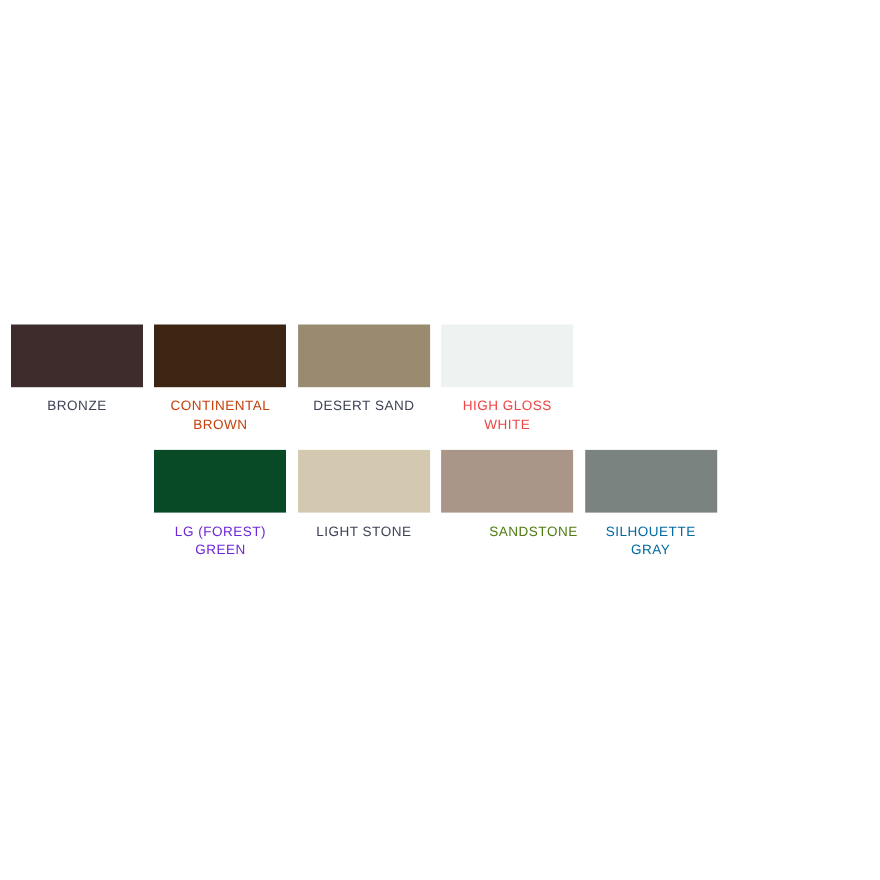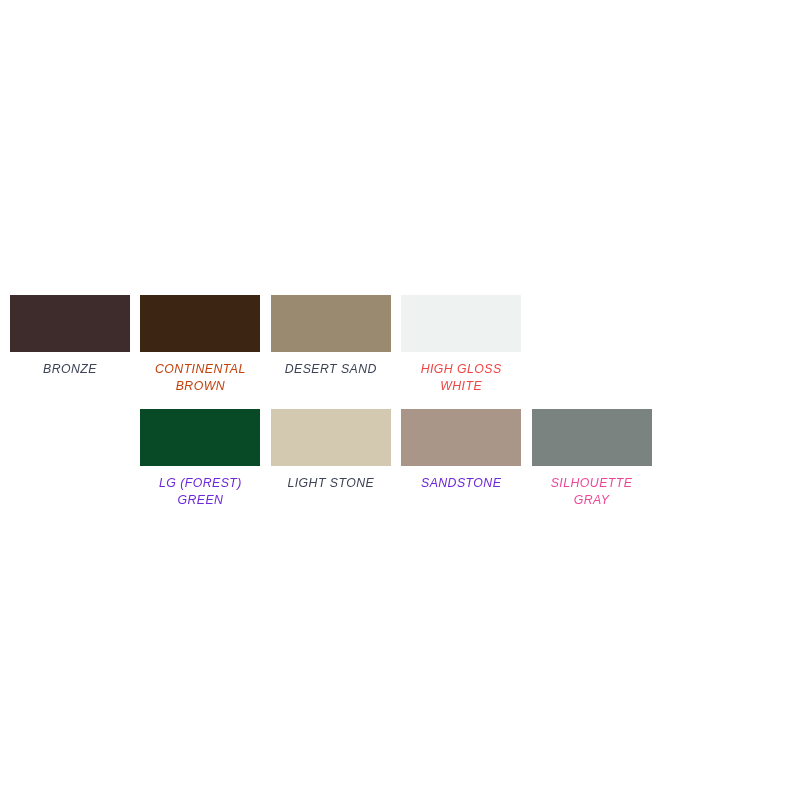--- a/index.html
+++ b/index.html
@@ -13,21 +13,20 @@
     background: #ffffff;
     font-family: "Liberation Sans", sans-serif;
     overflow: hidden;
   }
 
   #palette-board {
     position: relative;
     width: 800px;
     height: 800px;
     box-sizing: border-box;
-    font-style: italic;
   }
 
   .swatch-grid {
     position: absolute;
     left: 10px;
     top: 295px;
     width: 772px;
     display: grid;
     grid-template-columns: repeat(6, 120px);
     column-gap: 10.4px;
@@ -120,25 +119,25 @@
 GREEN</span>
       </div>
 
       <div class="swatch-cell">
         <span class="swatch-chip" style="background-color: rgb(211, 200, 176);"></span>
         <span class="swatch-label" style="color: rgb(61, 67, 84);">LIGHT STONE</span>
       </div>
 
       <div class="swatch-cell">
         <span class="swatch-chip" style="background-color: rgb(169, 150, 137);"></span>
-        <span class="swatch-label" style="color: #6d28d9;">SANDSTONE</span>
+        <span class="swatch-label" style="color: #4d7c0f; text-align: right;">SANDSTONE</span>
       </div>
 
 
       <div class="swatch-cell">
         <span class="swatch-chip" style="background-color: rgb(123, 131, 128);"></span>
-        <span class="swatch-label" style="color: #ec4899;">SILHOUETTE
+        <span class="swatch-label" style="color: #0369a1;">SILHOUETTE
 GRAY</span>
       </div>
     </div>
 
   </div>
 </div>
 
 </body></html>

